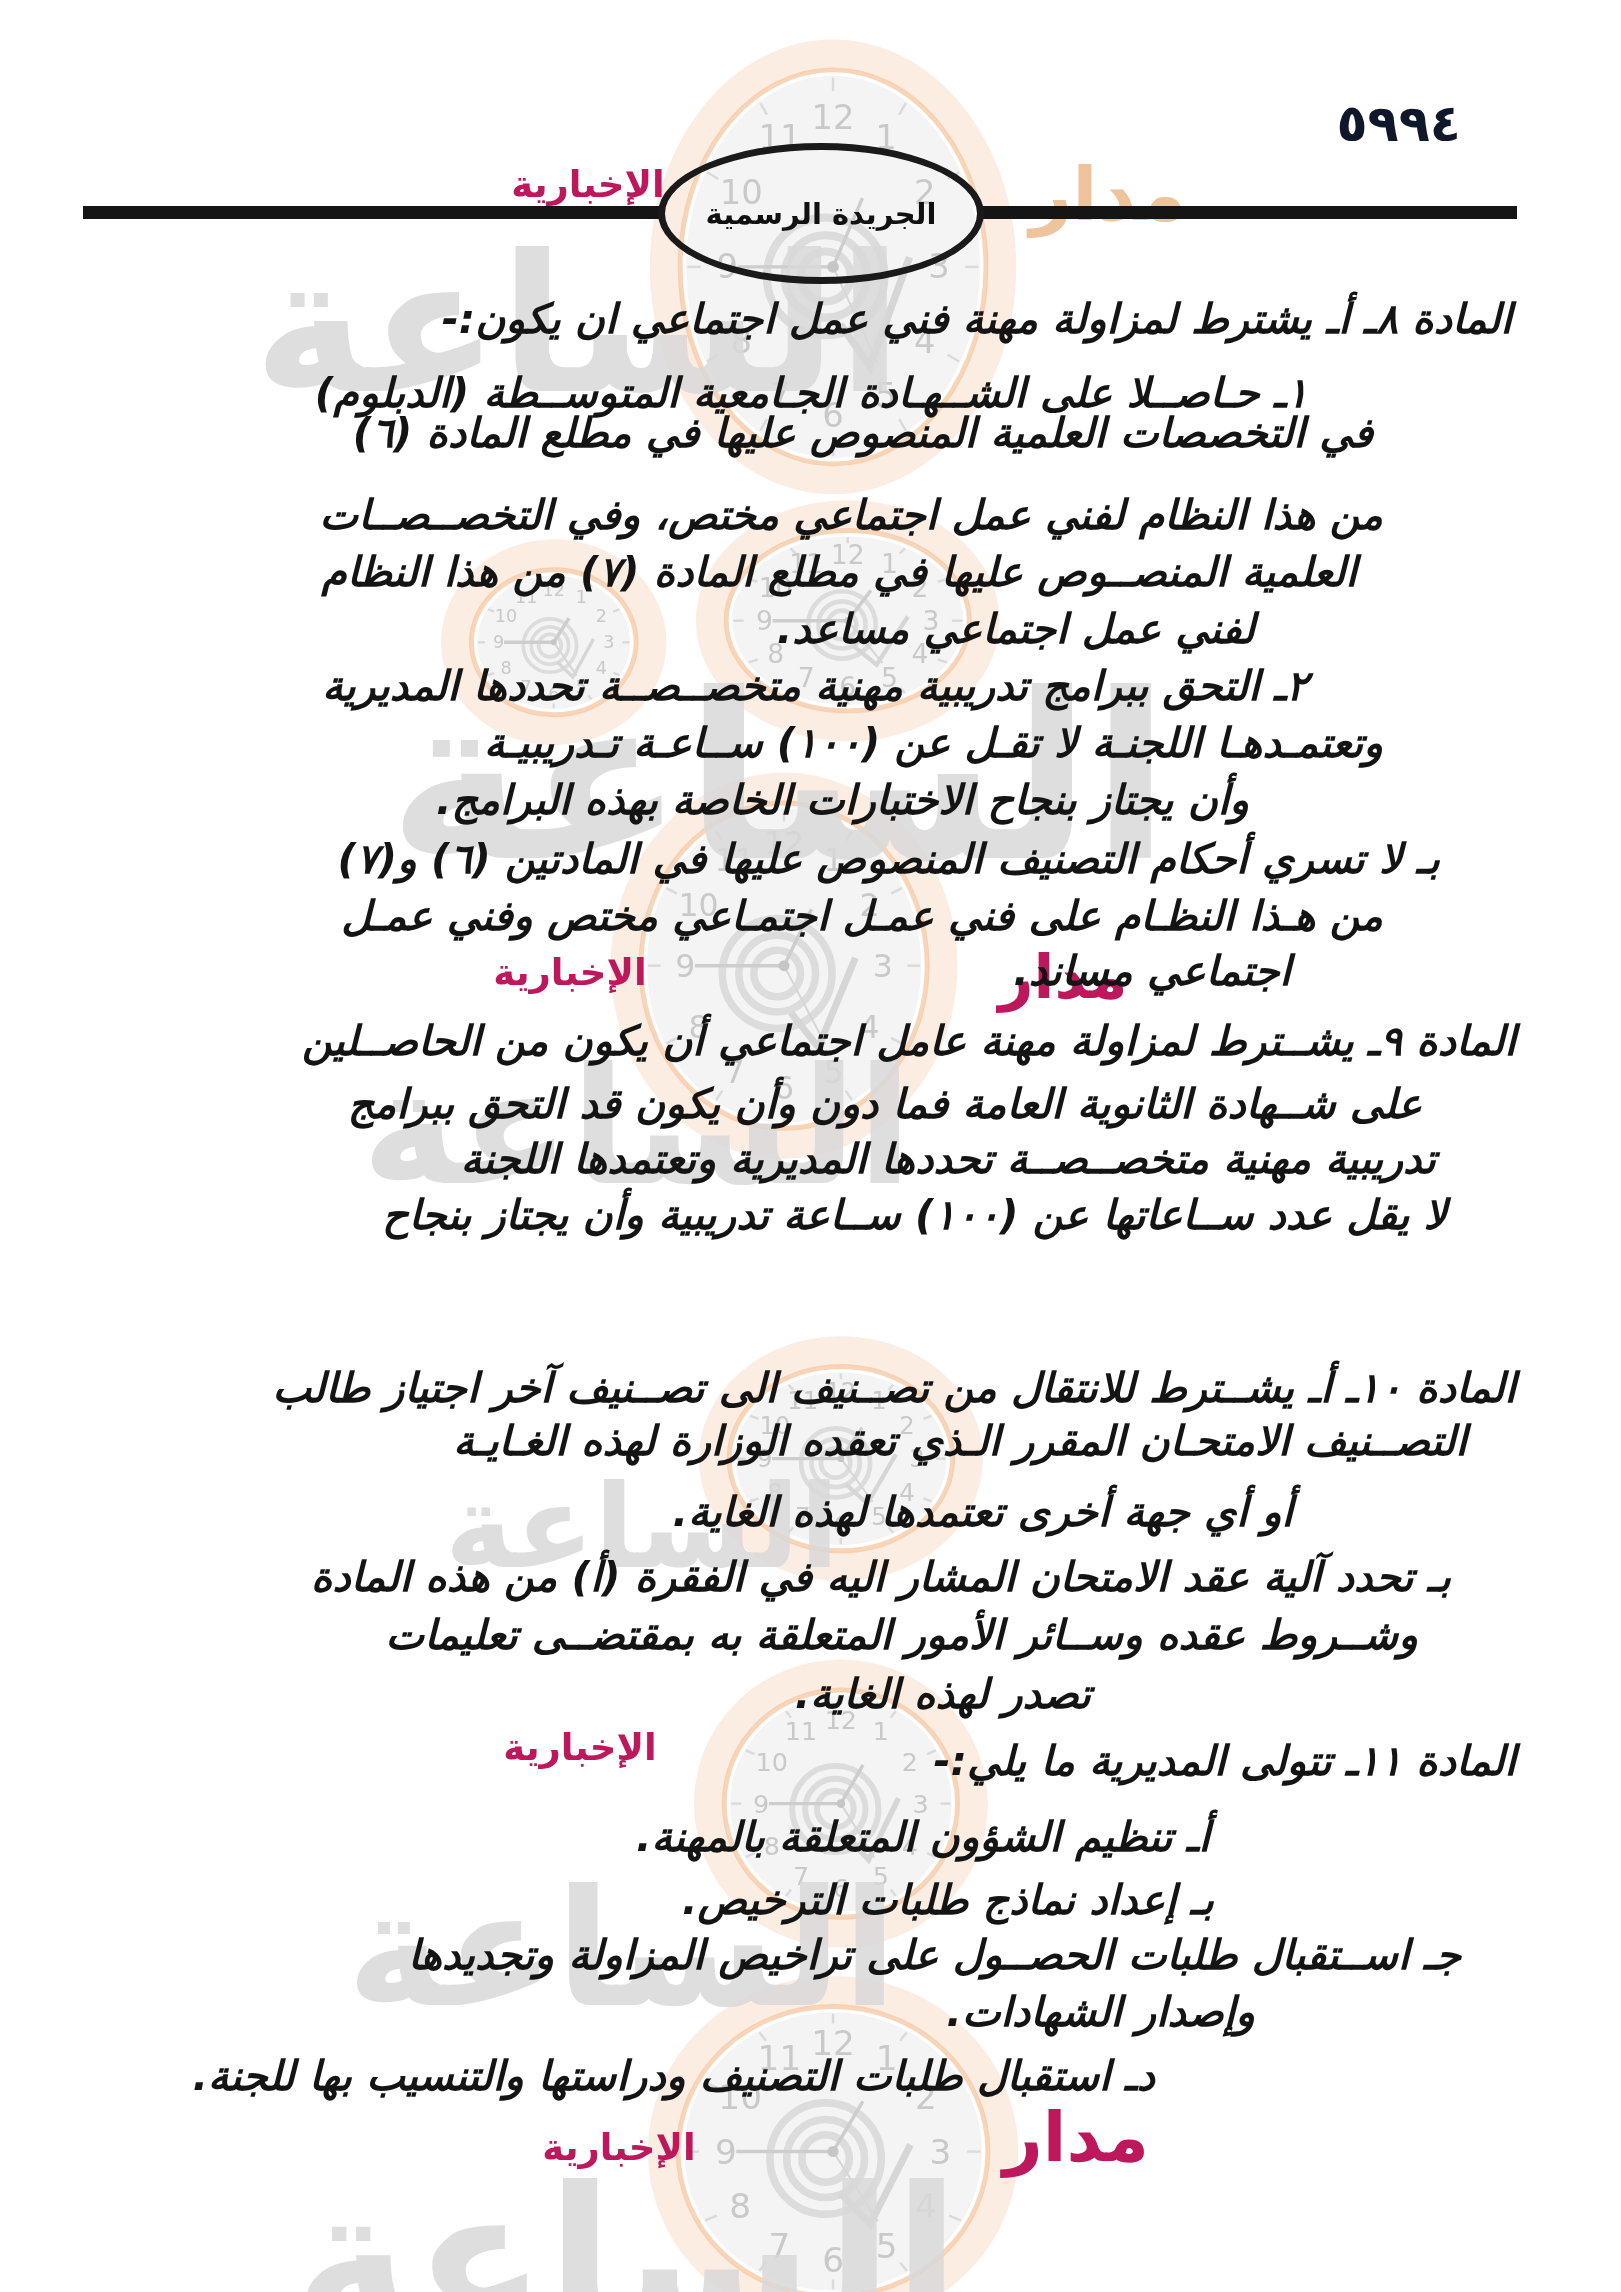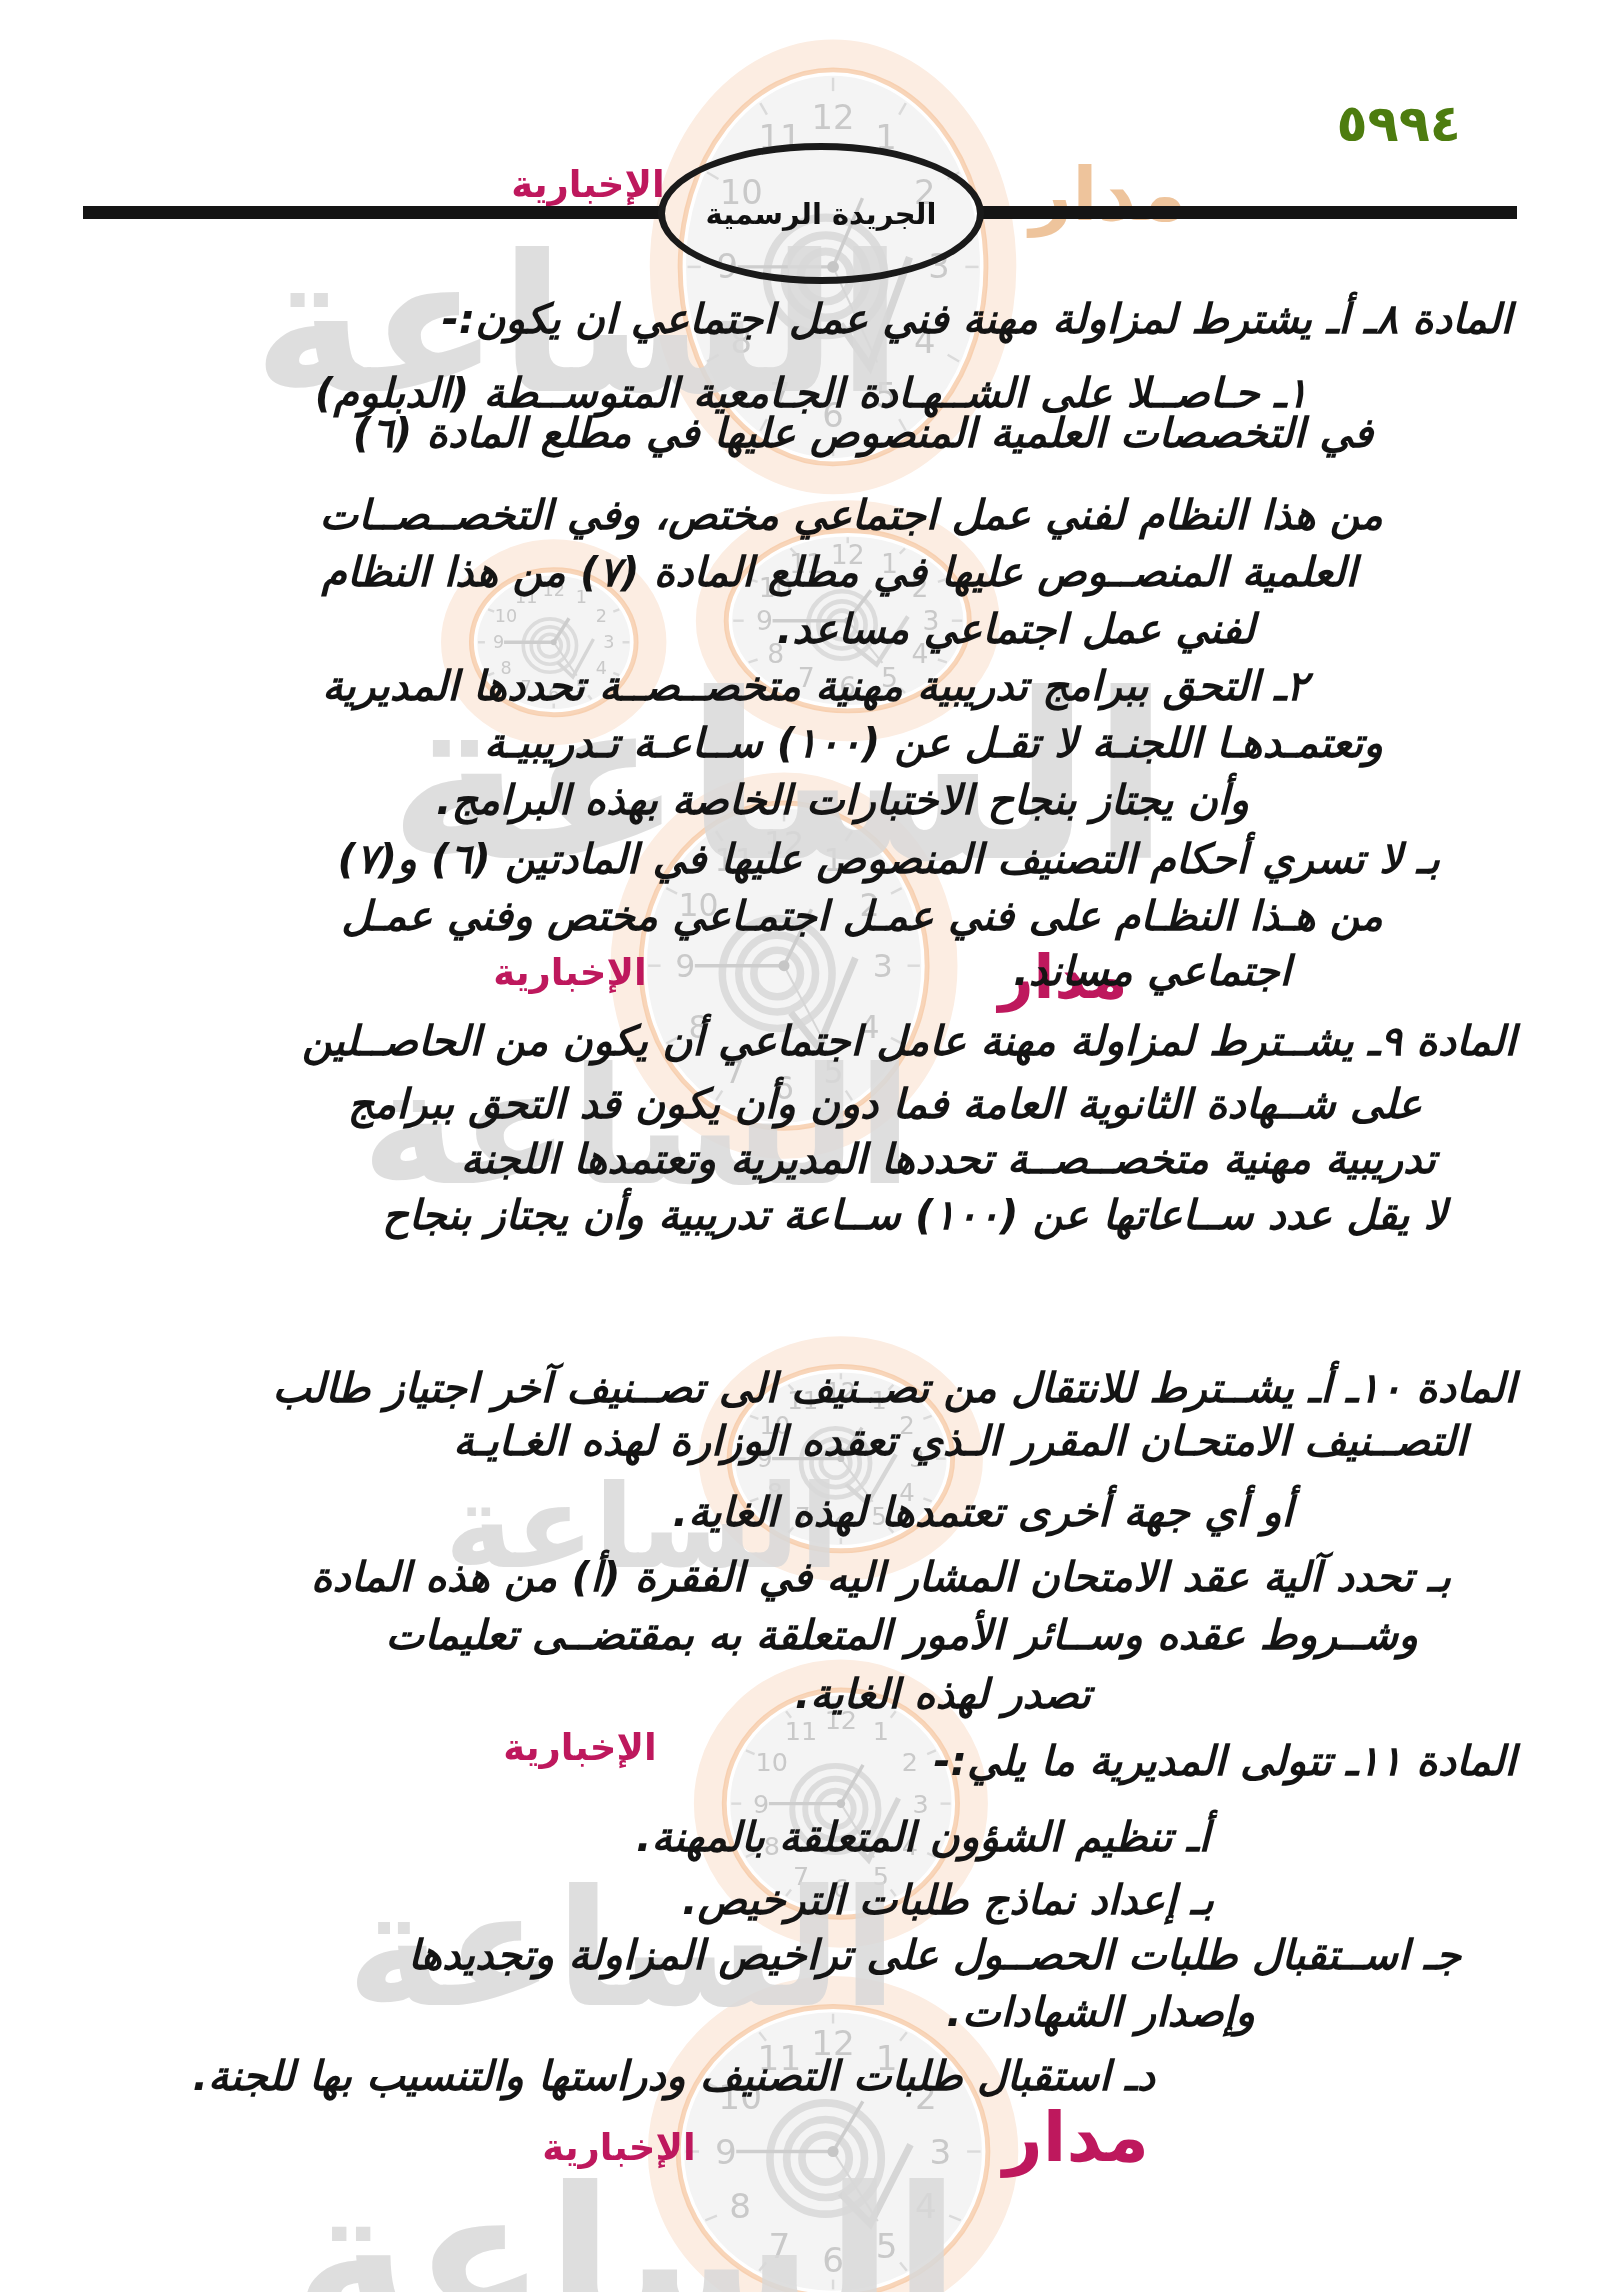--- a/index.html
+++ b/index.html
@@ -8,21 +8,21 @@
     overflow:hidden;font-family:"DejaVu Sans",sans-serif;direction:rtl;padding-left:48px;
   }
   
   .wm-layer{position:absolute;inset:0;z-index:0;}
   .wm-svg{position:absolute;left:0;top:0;}
   .wm{position:absolute;transform:translate(-50%,-50%);font-weight:bold;
       white-space:nowrap;color:#be185d;z-index:0;line-height:1;}
   .wm-big{color:#d9d9d9;opacity:.85;}
   
   .page-number{position:absolute;top:94px;right:208px;font-size:51px;font-weight:bold;
-      color:#4d7c0f;z-index:2;letter-spacing:2px;}
+      color:#0f172a;z-index:2;letter-spacing:2px;}
   .rule{position:absolute;top:206px;height:12.7px;background:#151515;z-index:2;}
   .rule-left{left:83px;width:576px;}
   .rule-right{left:983px;width:534px;}
   .oval{position:absolute;left:658px;top:143px;width:312px;height:127px;
       border:7.8px solid #1a1a1a;border-radius:50%;z-index:3;
       display:flex;align-items:center;justify-content:center;background:transparent;}
   .oval-title{font-size:29px;font-weight:bold;color:#111;}
   
   .ln{position:absolute;white-space:nowrap;direction:rtl;font-weight:bold;
       font-size:41px;line-height:1.25;color:#141414;z-index:2;font-style:italic;}

